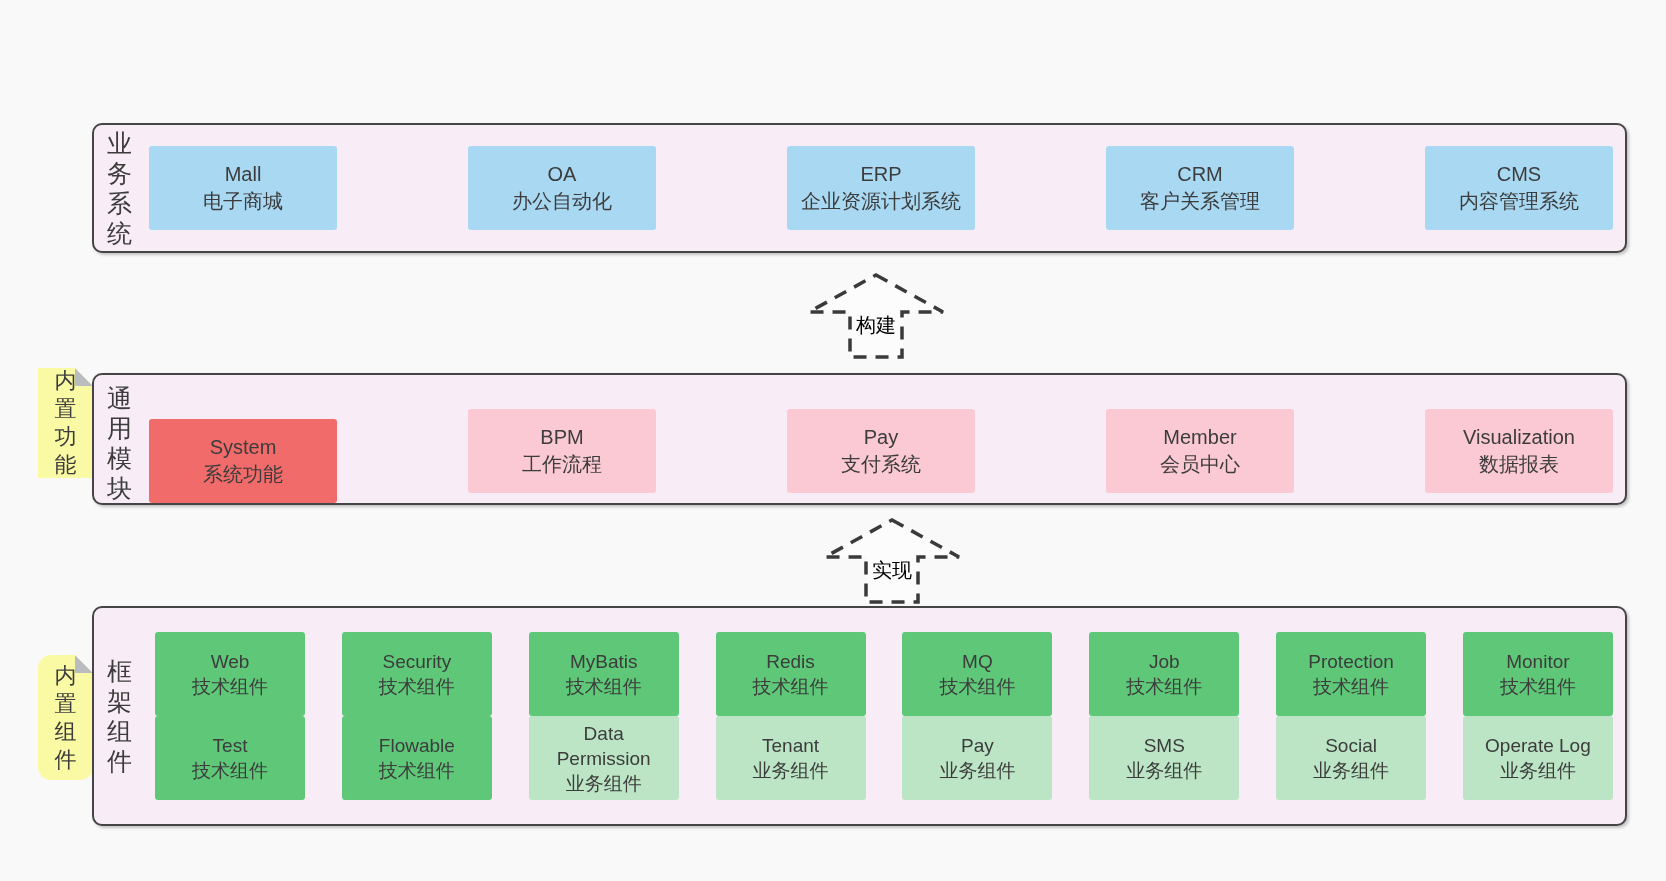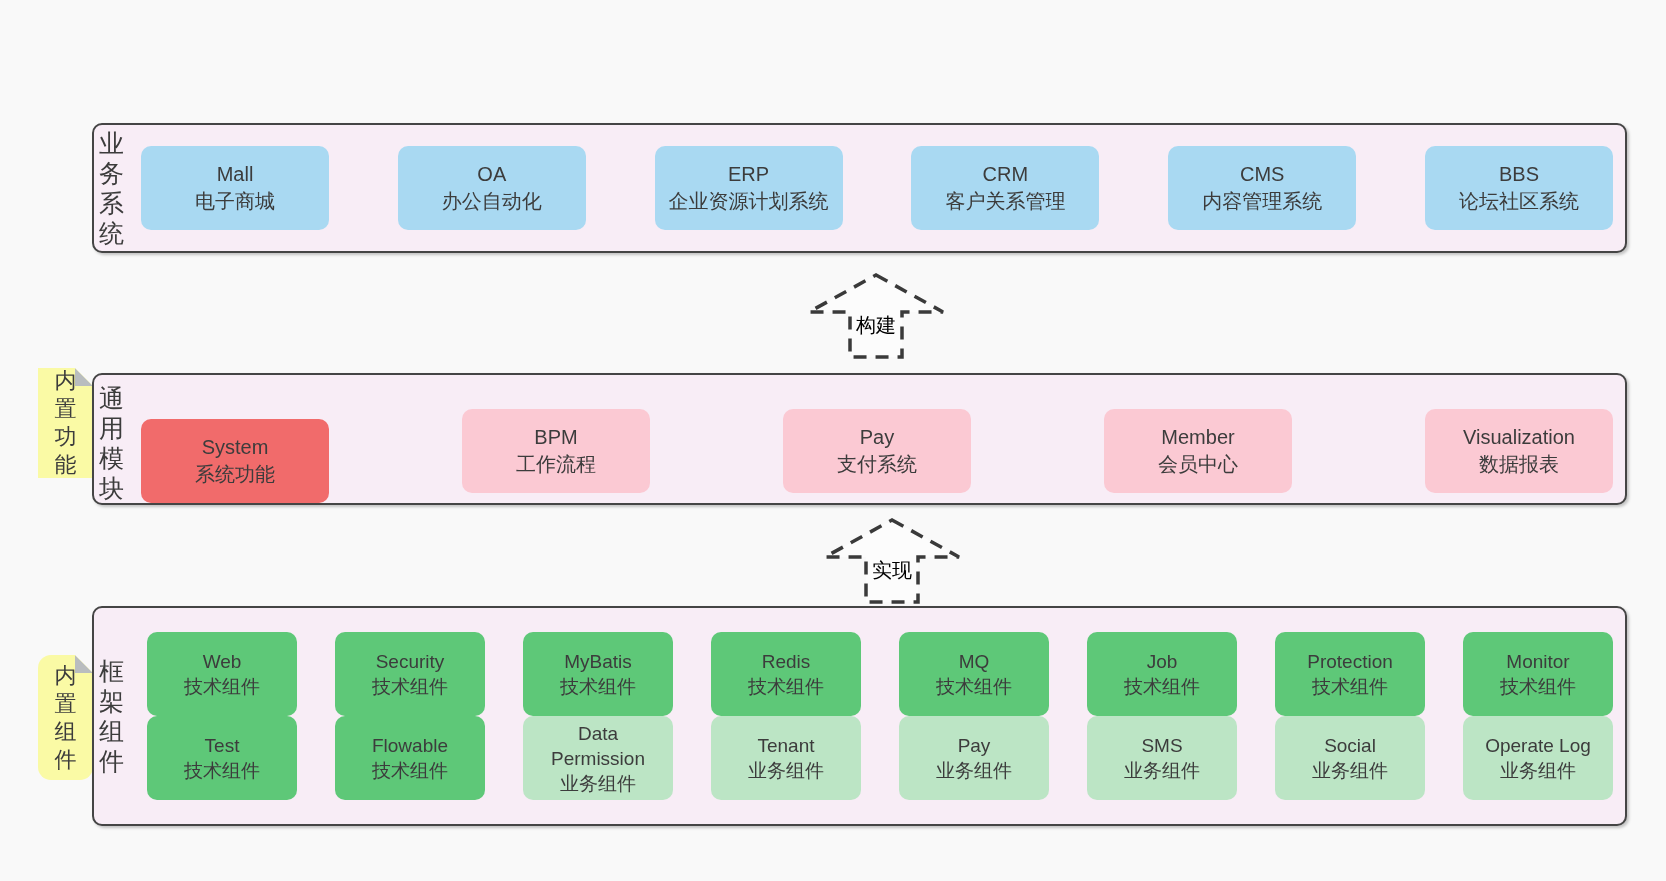--- a/index.html
+++ b/index.html
@@ -12,38 +12,38 @@
   .band{
     position:absolute;left:92px;width:1535px;box-sizing:border-box;
     background:#f8edf6;border:2px solid #454545;border-radius:10px;
     box-shadow:2px 2px 3px rgba(0,0,0,0.22);
     display:flex;align-items:stretch;z-index:2;
   }
   #band-business{top:123px;height:130px;}
   #band-modules{top:373px;height:132px;align-items:flex-end;}
   #band-components{top:606px;height:220px;}
   .band-label{
-    flex:0 0 34px;margin-left:4px;display:flex;align-items:center;
+    flex:0 0 34px;margin-left:12px;display:flex;align-items:center;
   }
   .band-label span{
     display:block;width:27px;font-size:25px;line-height:30px;
     word-break:break-all;text-align:center;color:#3c3c3c;
   }
   .boxes{
     flex:1;display:flex;align-items:center;justify-content:space-between;
     padding:0 12px 0 9px;
   }
   .rows{
     flex:1;display:flex;flex-direction:column;justify-content:center;
     padding:0 12px 0 15px;
   }
   .row{display:flex;justify-content:space-between;}
   
   .box{
-    box-sizing:border-box;width:188px;height:84px;border-radius:10px;
+    box-sizing:border-box;width:188px;height:84px;border-radius:3px;
     display:flex;flex-direction:column;justify-content:center;
     text-align:center;font-size:20px;line-height:27px;color:#3c3c3c;
   }
   .box.small{width:150px;height:84px;font-size:19px;line-height:25px;padding:0 10px;}
   .blue{background:#a9d9f2;}
   .red{background:#f16b6b;margin-top:20px;}
   .pink{background:#fbc9d3;}
   .green{background:#5ec878;}
   .lightgreen{background:#bce5c5;}
   
@@ -94,24 +94,20 @@
       <span>企业资源计划系统</span>
     </div>
     <div class="box blue">
       <span>CRM</span>
       <span>客户关系管理</span>
     </div>
     <div class="box blue">
       <span>CMS</span>
       <span>内容管理系统</span>
     </div>
-    <div class="box blue">
-      <span>BBS</span>
-      <span>论坛社区系统</span>
-    </div>
   </div>
 </div>
 
 <div class="arrow" id="arrow-build">
   <svg width="140" height="88" viewBox="0 0 140 88">
     <path d="M70 3 L137 40 L96 40 L96 85 L44 85 L44 40 L3 40 Z" fill="#fcfcfc" stroke="#3a3a3a" stroke-width="3.5" stroke-dasharray="13 9" stroke-linejoin="miter"></path>
   </svg>
   <span class="arrow-label">构建</span>
 </div>
 

